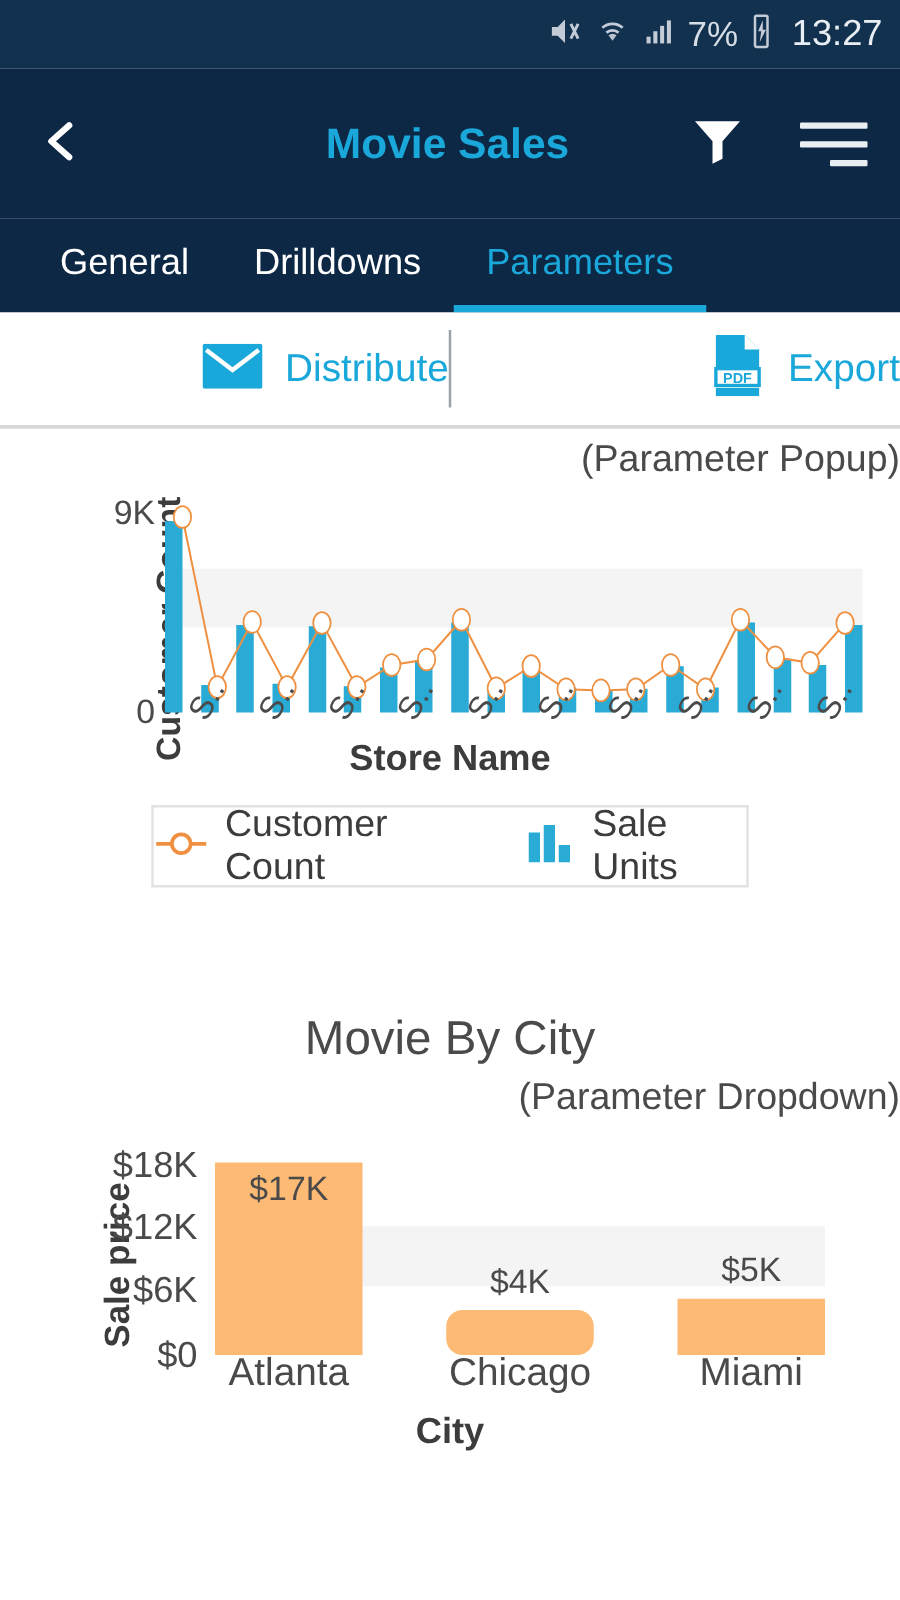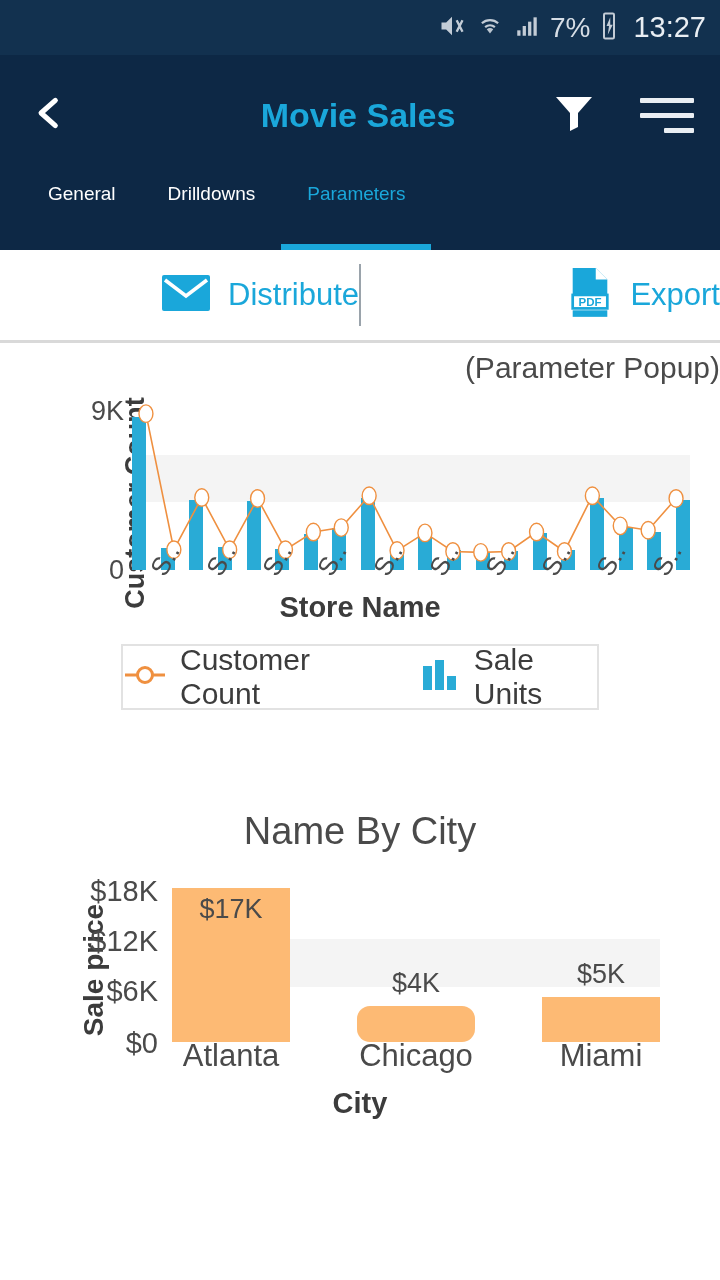--- a/index.html
+++ b/index.html
@@ -36,22 +36,22 @@
   .hamburger i:nth-child(1){ width:54px; }
   .hamburger i:nth-child(2){ width:54px; }
   .hamburger i:nth-child(3){ width:30px; }
 
   
   .tabs{
     background:#0d2845; height:75px; display:flex; align-items:stretch;
     padding-left:22px;
   }
   .tab{
-    display:flex; align-items:flex-start; padding:8px 26px 12px 26px;
-    color:#ffffff; font-size:19px; cursor:pointer; position:relative;
+    display:flex; align-items:center; padding:8px 26px 12px 26px;
+    color:#ffffff; font-size:29px; cursor:pointer; position:relative;
   }
   .tab.active{ color:#1aa7da; }
   .tab.active:after{
     content:""; position:absolute; left:0; right:0; bottom:0; height:6px; background:#1aa7da;
   }
 
   
   .action-bar{
     height:93px; background:#ffffff; display:flex; align-items:center;
     border-bottom:3px solid #d9d9d9; position:relative;
@@ -339,21 +339,22 @@
             <rect x="14" y="0" width="9" height="30" fill="#29abd6"></rect>
             <rect x="26" y="16" width="9" height="14" fill="#29abd6"></rect>
           </svg>
         </span>
         <span class="legend-label">Sale Units</span>
       </div>
     </div>
   </div>
 
   <div class="card" style="margin-top:90px;">
-    <div class="chart-title" style="margin-top:0;">Name By City</div>
+    <div class="chart-title" style="margin-top:0;">Movie By City</div>
+    <div class="chart-sub">(Parameter Dropdown)</div>
 
     <div class="city-wrap">
       <div class="city-y-title">Sale price</div>
       <div class="city-y-ticks">
         <div class="city-y-tick" style="top:20px;">$18K</div>
         <div class="city-y-tick" style="top:70px;">$12K</div>
         <div class="city-y-tick" style="top:120px;">$6K</div>
         <div class="city-y-tick" style="top:172px;">$0</div>
       </div>
 

